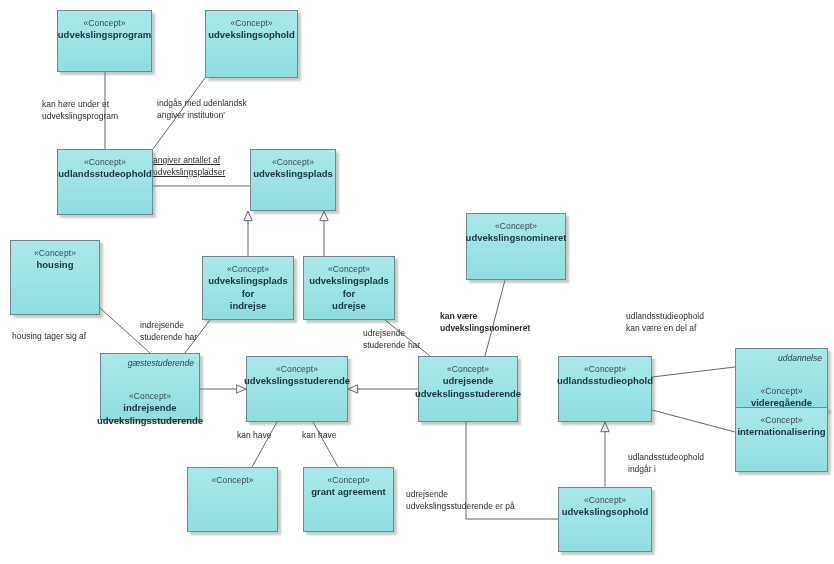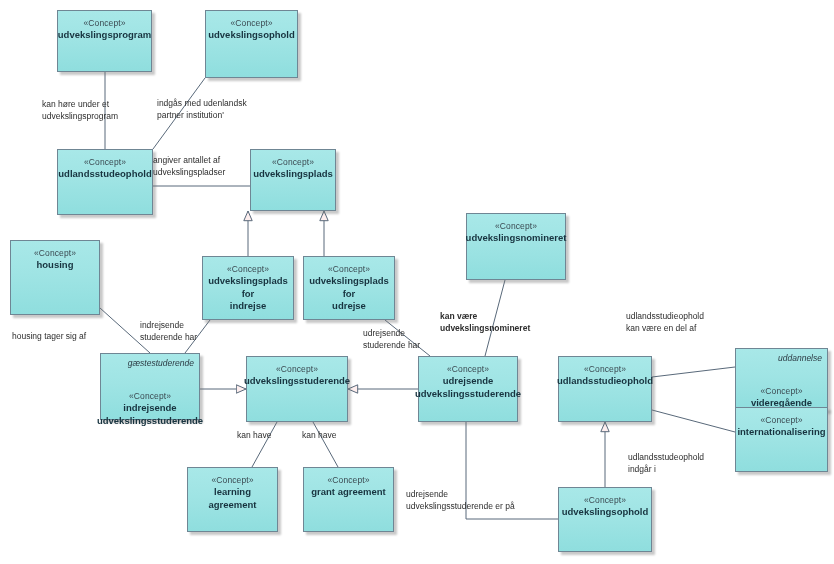--- a/index.html
+++ b/index.html
@@ -167,37 +167,36 @@
         <div class="stereo">«Concept»</div>
         <div class="nm">videregående
 udrejsende</div>
       </div>
       <div class="node" style="left: 735px; top: 407px; width: 93px; height: 65px;">
         <div class="stereo">«Concept»</div>
         <div class="nm">internationalisering</div>
       </div>
       <div class="node" style="left: 187px; top: 467px; width: 91px; height: 65px;">
         <div class="stereo">«Concept»</div>
-        <div class="nm">learning agreement</div>
       </div>
       <div class="node" style="left: 303px; top: 467px; width: 91px; height: 65px;">
         <div class="stereo">«Concept»</div>
         <div class="nm">grant agreement</div>
       </div>
       <div class="node" style="left: 558px; top: 487px; width: 94px; height: 65px;">
         <div class="stereo">«Concept»</div>
         <div class="nm">udvekslingsophold</div>
       </div>
     </div>
   <div id="label-layer">
       <div class="elabel" style="left: 42px; top: 99px; width: 126px;">kan høre under et
 udvekslingsprogram</div>
       <div class="elabel" style="left: 157px; top: 98px; width: 140px;">indgås med udenlandsk
-partner institution'</div>
-      <div class="elabel" style="left: 153px; top: 155px; width: 98px;">angiver antallet af
+angiver institution'</div>
+      <div class="elabel" style="left: 153px; top: 155px; width: 98px; text-decoration: underline;">angiver antallet af
 udvekslingspladser</div>
       <div class="elabel" style="left: 12px; top: 331px; width: 110px;">housing tager sig af</div>
       <div class="elabel" style="left: 140px; top: 320px; width: 80px;">indrejsende
 studerende har</div>
       <div class="elabel" style="left: 363px; top: 328px; width: 80px;">udrejsende
 studerende har</div>
       <div class="elabel" style="left: 440px; top: 311px; width: 126px; font-weight: bold;">kan være
 udvekslingsnomineret</div>
       <div class="elabel" style="left: 237px; top: 430px; width: 52px;">kan have</div>
       <div class="elabel" style="left: 302px; top: 430px; width: 52px;">kan have</div>

